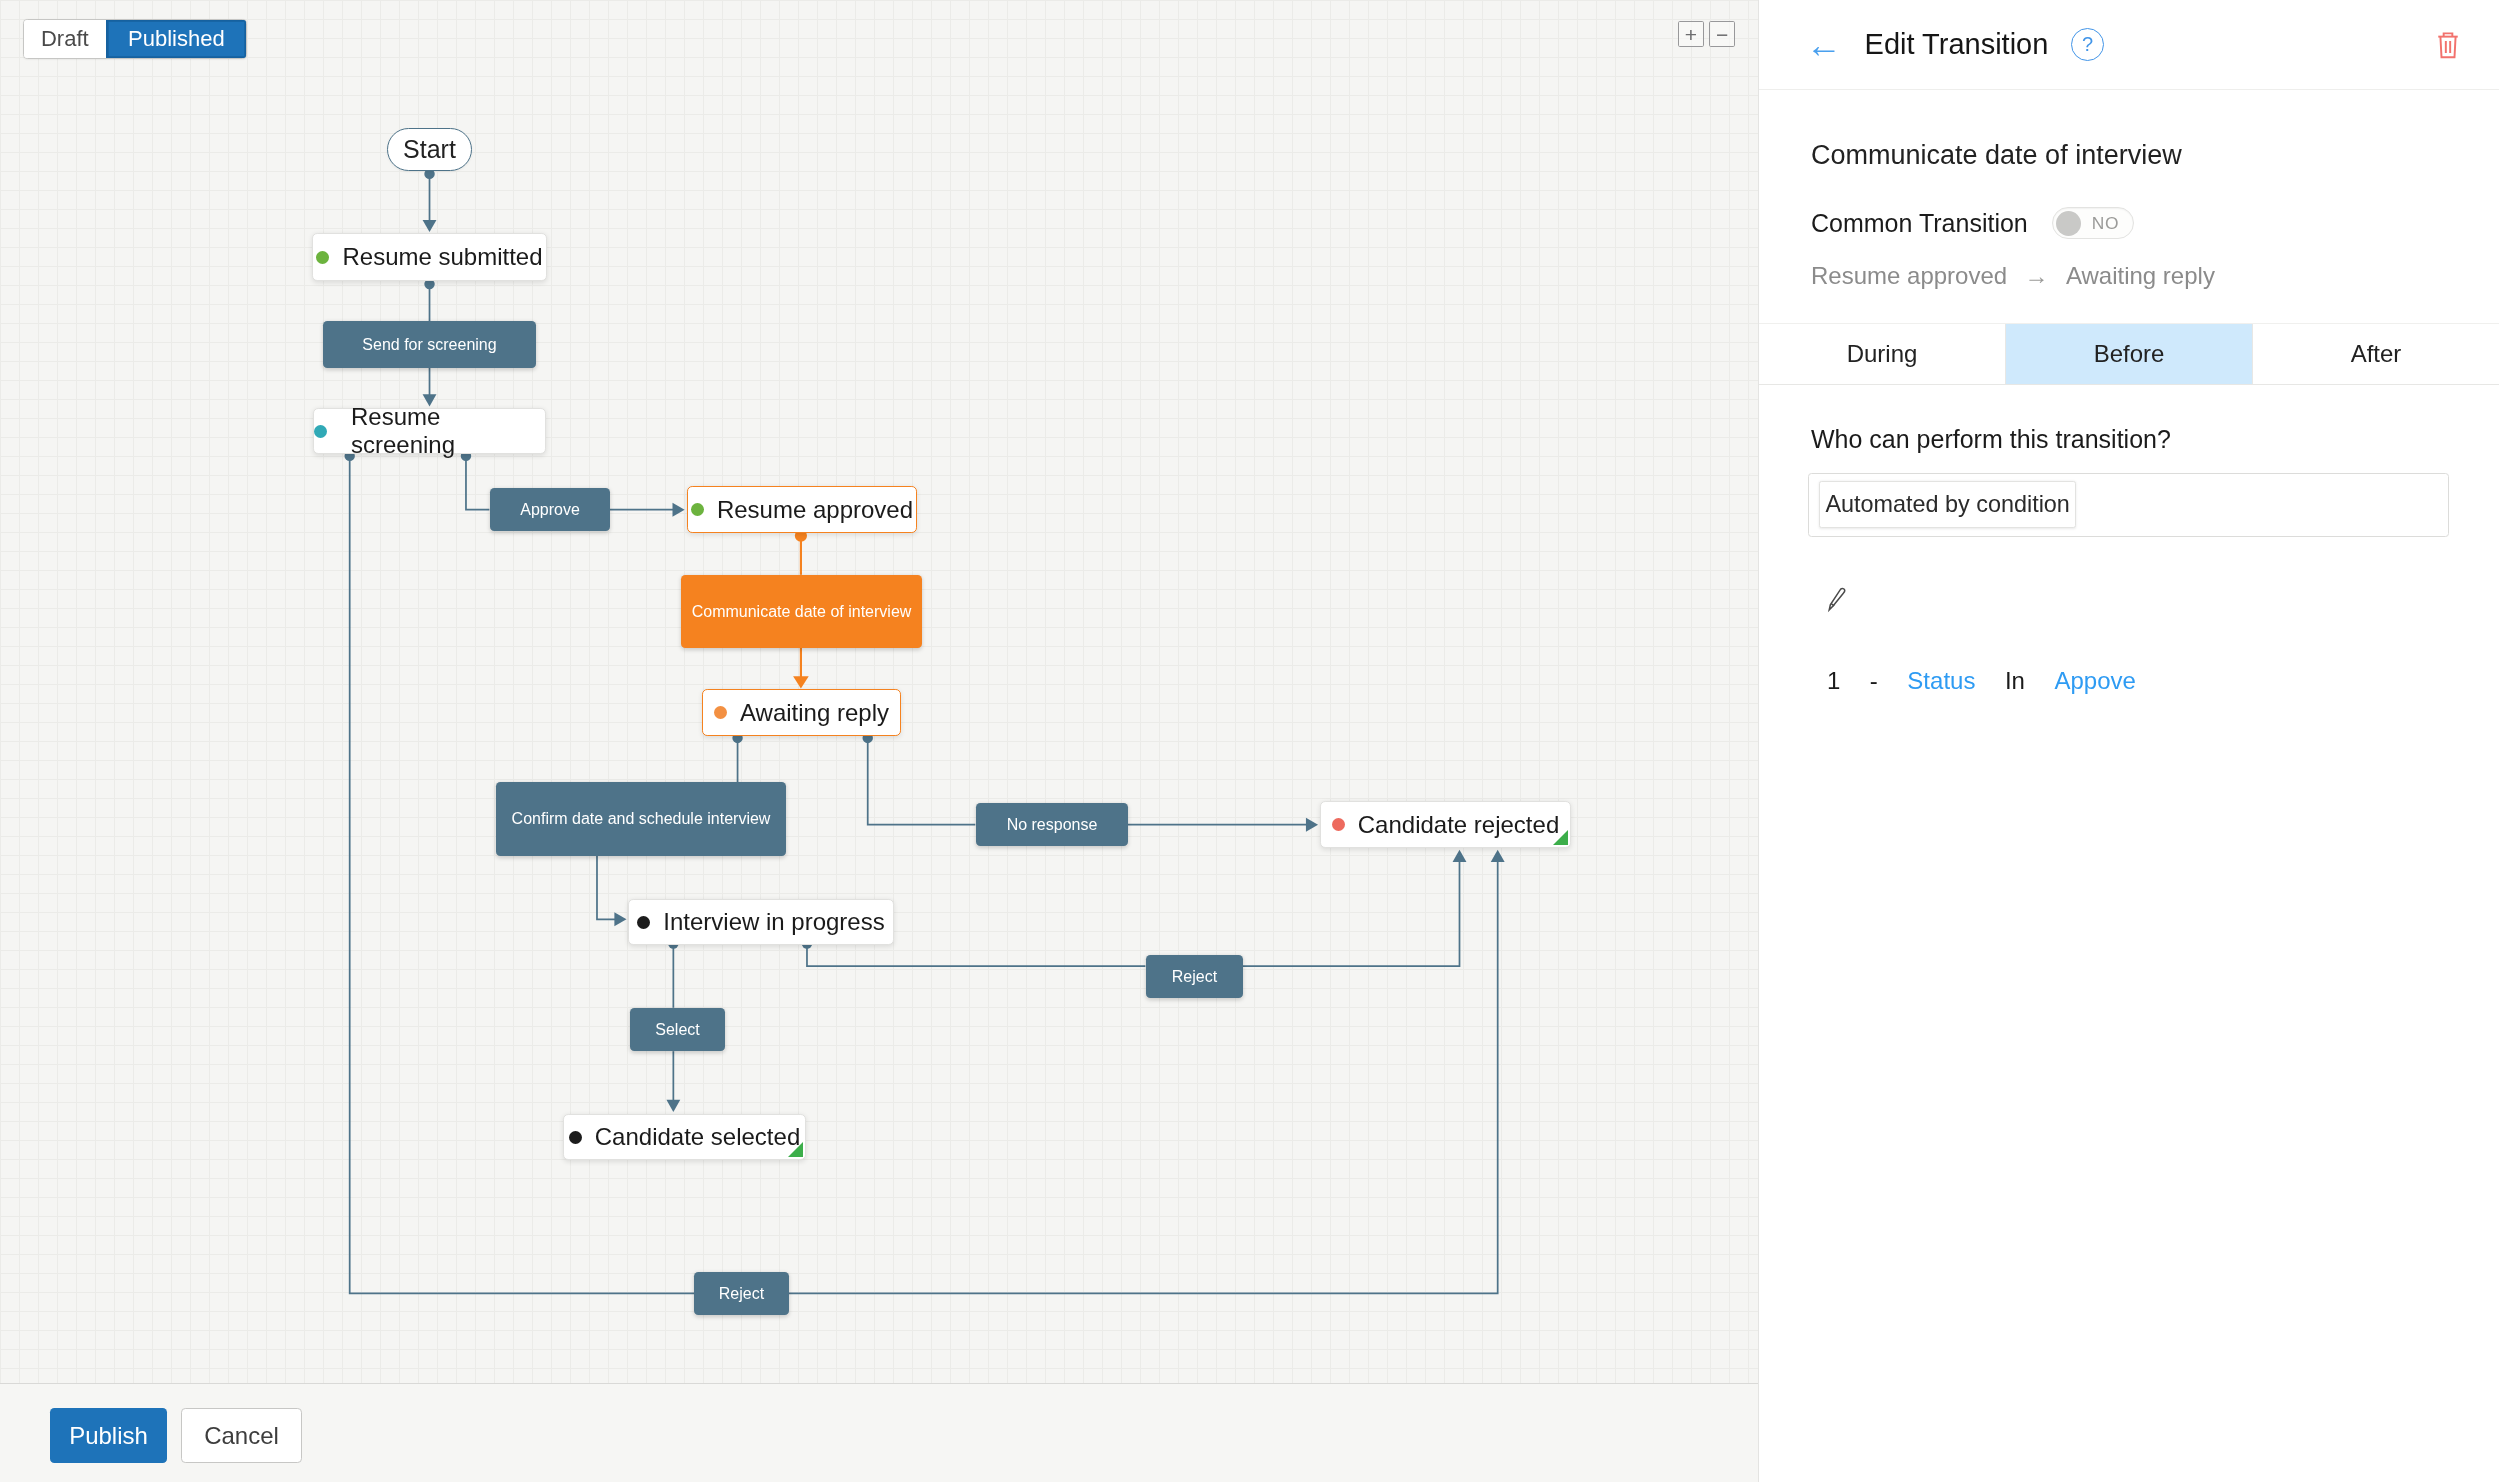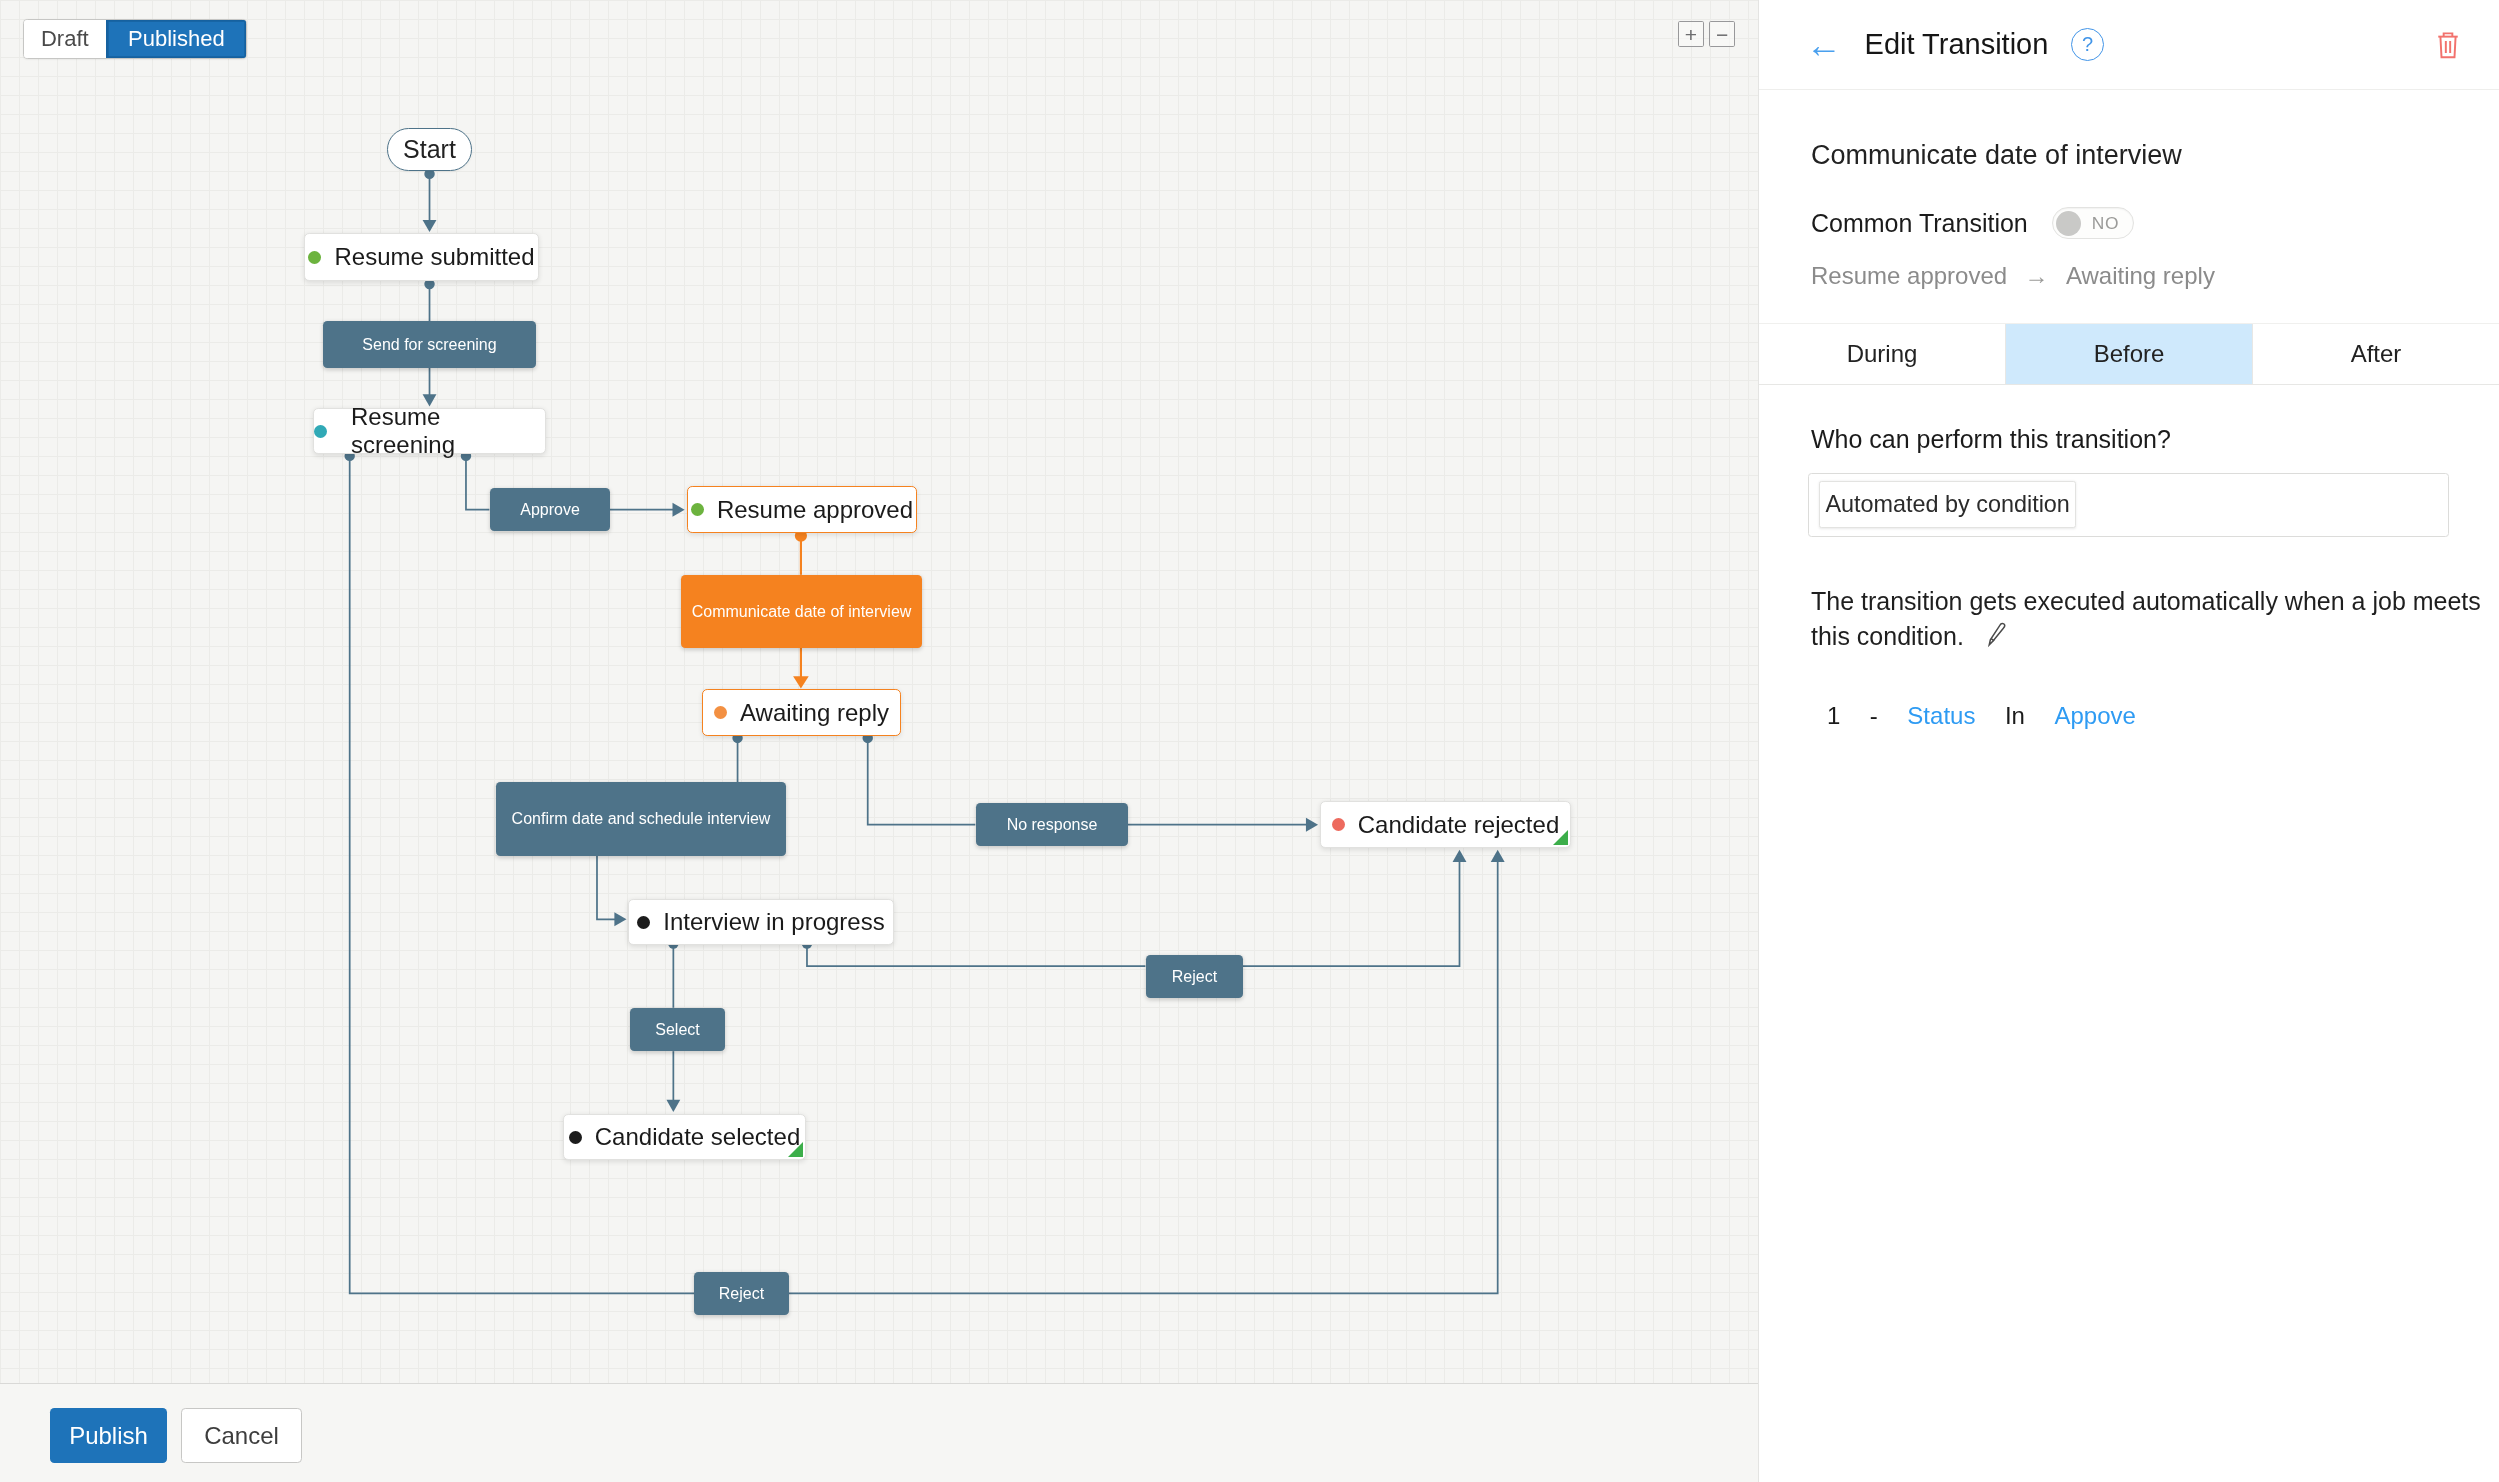--- a/index.html
+++ b/index.html
@@ -152,21 +152,21 @@
       <g fill="#f5821f" stroke="none">
         <circle cx="923" cy="617" r="7"></circle>
         <polygon points="914,779 932,779 923,793"></polygon>
       </g>
     </svg>
 
     <div class="node start-node" style="left:387px; top:128px; width:85px; height:43px;">
       <span>Start</span>
     </div>
 
-    <div class="node state" style="left:304px; top:233px; width:235px; height:48px;">
+    <div class="node state" style="left:312px; top:233px; width:235px; height:48px;">
       <span class="dot" style="background:#6cb33e;"></span>
       <span>Resume submitted</span>
     </div>
 
     <div class="node trans" style="left:323px; top:321px; width:213px; height:47px;">
       <span>Send for screening</span>
     </div>
 
     <div class="node state" style="left:313px; top:408px; width:233px; height:46px;gap:24px;">
       <span class="dot" style="background:#30a9b6;"></span>
@@ -272,21 +272,20 @@
       <div class="tab">After</div>
     </div>
 
     <div class="question">Who can perform this transition?</div>
 
     <div class="performer-box">
       <span class="chip">Automated by condition</span>
     </div>
 
     <div class="auto-note">
-      <span>The transition gets executed automatically when a job meets this condition.</span>
       <span class="pencil-icon">
         <svg width="22.6" height="26" viewBox="0 0 20 24" fill="none" stroke="#4a4a4a" stroke-width="1.4">
           <path d="M14,2 C15.5,0.8 17.5,1.5 17.8,3 C18,4.2 17.3,5 16.5,5.8 L7,17.5 L3.5,21 L4.5,16.5 L14,2 Z"></path>
           <path d="M5.5,15.5 L8,17.5"></path>
         </svg>
       </span>
     </div>
 
     <div class="criteria-row">
       <span>1</span>

